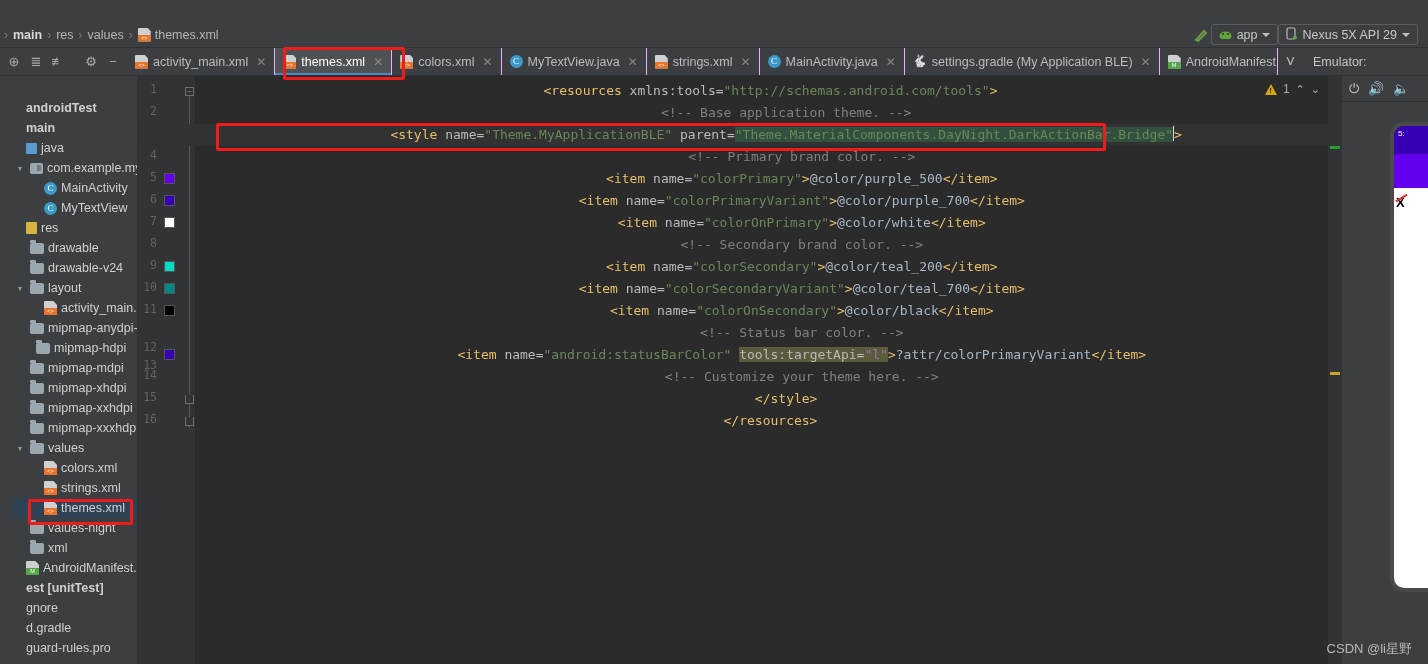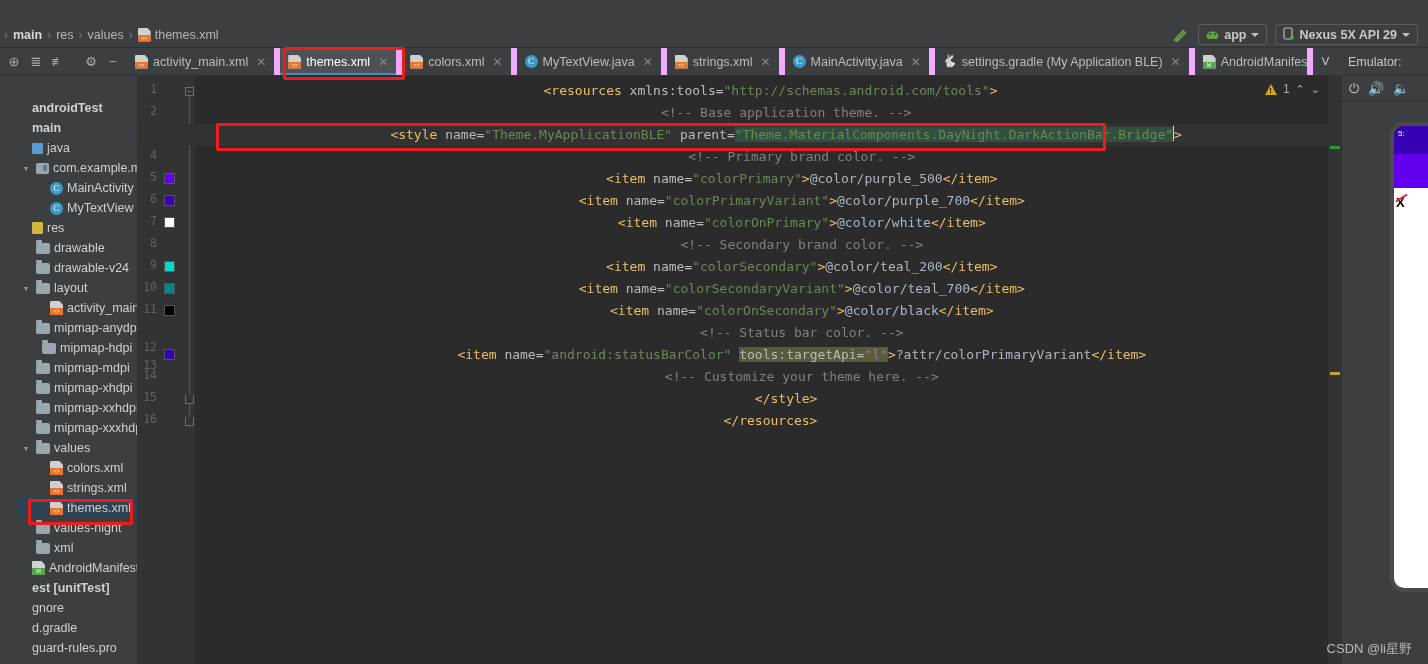--- a/index.html
+++ b/index.html
@@ -28,21 +28,21 @@
   .breadcrumb-bar {
     position: absolute; left: 0; top: 22px; width: 1428px; height: 26px;
     background: #3c3f41; display: flex; align-items: center; padding-left: 2px;
     border-bottom: 1px solid #2f3133;
   }
   .crumb { color: #b4b4b4; font-size: 12.5px; padding: 0 3px; white-space: nowrap; }
   .crumb.bold { color: #d8d8d8; font-weight: bold; }
   .crumb-sep { color: #7a7a7a; font-size: 12px; padding: 0 2px; }
   .crumb-file { display: flex; align-items: center; gap: 4px; }
 
-  .bc-right { margin-left: auto; display: flex; align-items: center; gap: 8px; padding-right: 10px; font-weight: bold; }
+  .bc-right { margin-left: auto; display: flex; align-items: center; gap: 0; padding-right: 10px; }
   .hammer-icon { width: 18px; height: 18px; position: relative; }
   .combo {
     display: flex; align-items: center; gap: 5px;
     border: 1px solid #5a5d5f; border-radius: 3px;
     padding: 2px 7px; color: #c8c8c8; font-size: 12.5px; height: 21px;
     background: #3c3f41;
   }
   .caret { width: 0; height: 0; border-left: 4px solid transparent; border-right: 4px solid transparent; border-top: 4px solid #c0c0c0; }
 
   
@@ -50,21 +50,21 @@
     position: absolute; left: 0; top: 48px; width: 1428px; height: 28px;
     background: #3c3f41; display: flex; align-items: stretch;
     border-bottom: 1px solid #2f3133;
   }
   .tool-icons { display: flex; align-items: center; gap: 2px; padding: 0 4px; }
   .ticon { width: 20px; height: 20px; display: flex; align-items: center; justify-content: center; color: #a8abad; font-size: 13px; }
   .tb-sep { width: 1px; background: #4e5254; margin: 5px 4px; }
   .tab {
     display: flex; align-items: center; gap: 5px; padding: 0 8px;
     color: #bcbcbc; font-size: 12.5px; white-space: nowrap; position: relative;
-    border-right: 6px solid #f0abfc;
+    border-right: 1px solid #f0abfc;
   }
   .tab.active { background: #4e5254; color: #ffffff; }
   .tab.active::after {
     content: ""; position: absolute; left: 0; right: 0; bottom: 0; height: 2px; background: #4a88c7;
   }
   .tab .x { color: #888; font-size: 12px; margin-left: 3px; }
   .tabs-overflow { display: flex; align-items: center; padding: 0 8px; color: #bbb; }
   .emulator-label { color: #c6c6c6; font-size: 12.5px; padding-left: 10px; display: flex; align-items: center; }
 
   
@@ -86,21 +86,21 @@
   }
   .gradleicon { width: 14px; height: 13px; flex: none; color: #9aa0a6; font-size: 12px; line-height: 13px; }
   .folder {
     width: 14px; height: 11px; background: #9aa7ae; border-radius: 1.5px 2px 2px 2px; flex: none;
     position: relative;
   }
   .folder::before { content: ""; position: absolute; left: 0; top: -2.5px; width: 6px; height: 3px; background: #9aa7ae; border-radius: 1px 1px 0 0; }
 
   
   .sidebar {
-    position: absolute; left: 18px; top: 76px; width: 137px; height: 588px;
+    position: absolute; left: 12px; top: 76px; width: 137px; height: 588px;
     background: #3c3f41; overflow: hidden; padding-top: 22px;
   }
   .tree-row {
     display: flex; align-items: center; gap: 4px; height: 20px;
     color: #cfcfcf; font-size: 12.5px; white-space: nowrap; padding-left: 2px;
     position: relative;
   }
   .tree-row.sel { background: #2f4254; }
   .arrow { width: 8px; color: #9a9a9a; font-size: 8px; flex: none; }
   .jmod { width: 11px; height: 11px; background: #5a9bcf; flex: none; border-radius: 1px; }

